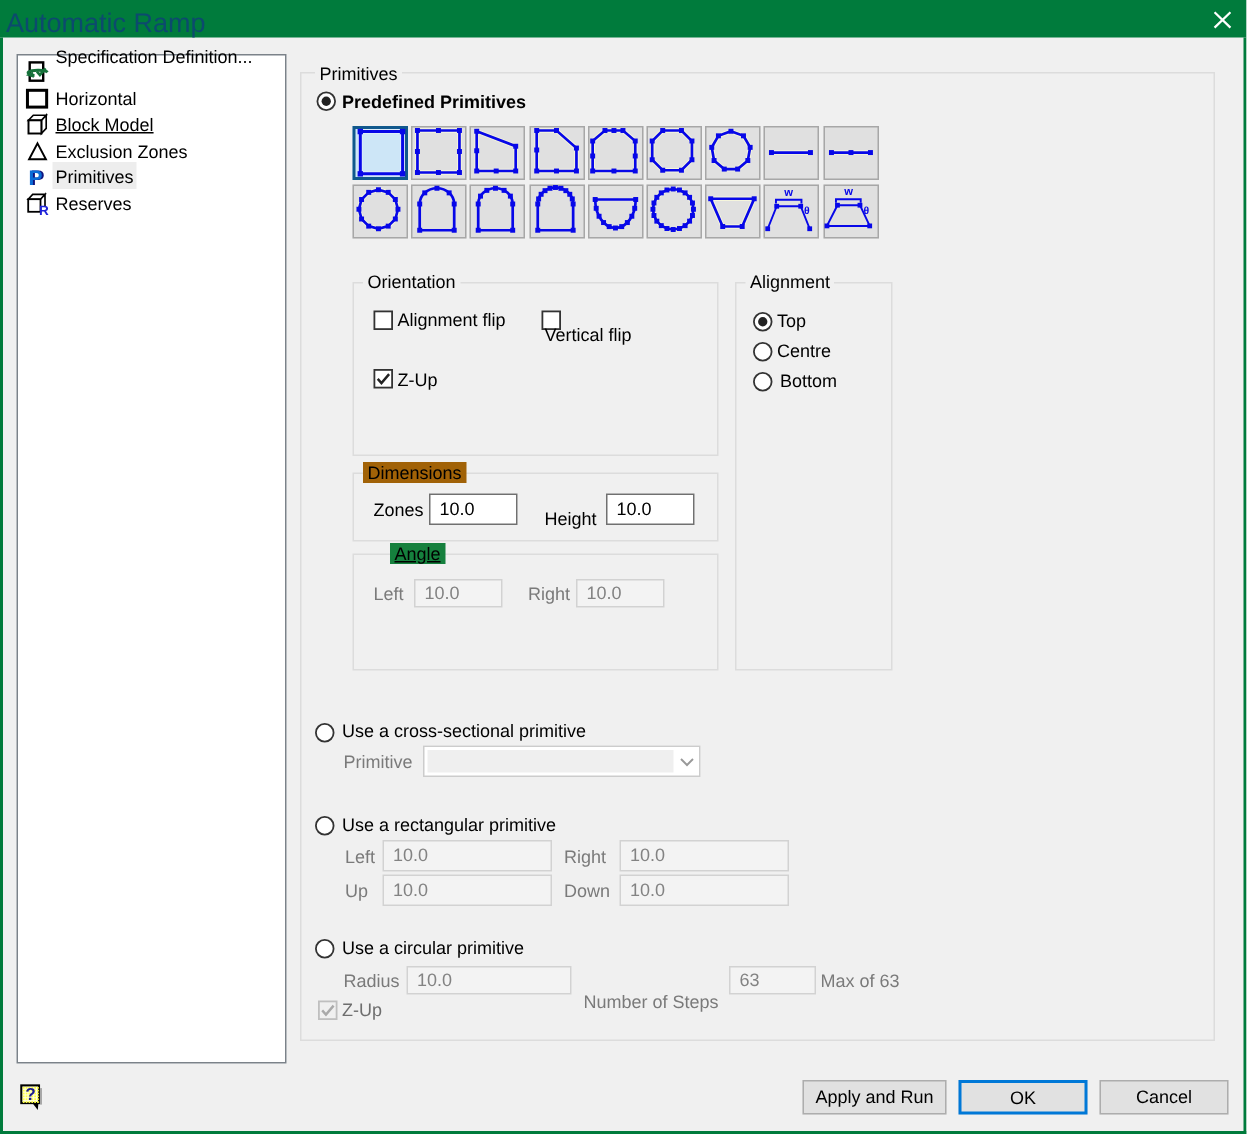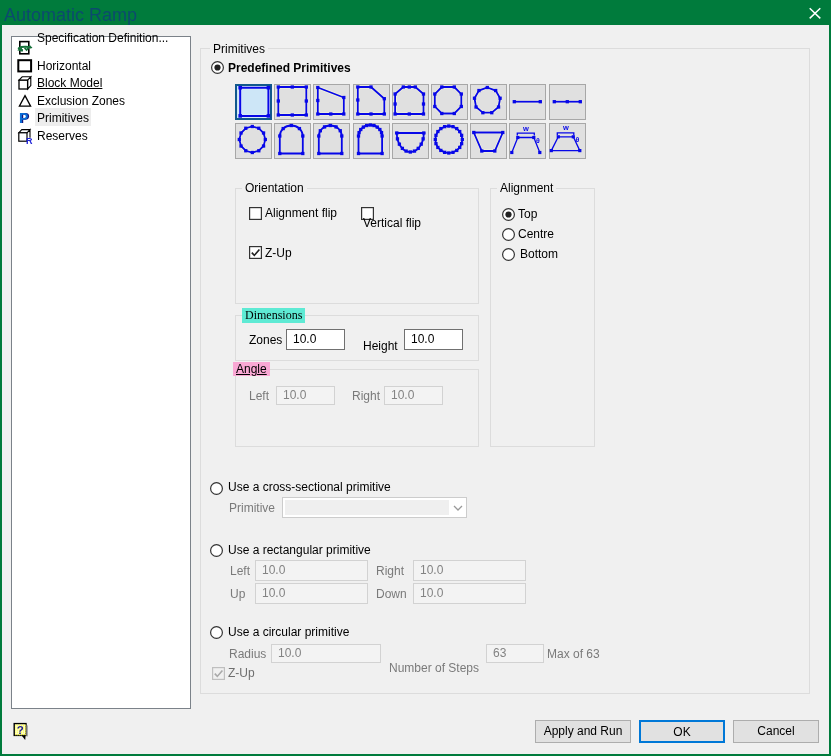--- a/index.html
+++ b/index.html
@@ -355,28 +355,28 @@
 <svg style="left:502px;top:228px" width="13" height="13" viewBox="0 0 13 13">
     <circle cx="6.5" cy="6.5" r="5.9" fill="#fff" stroke="#333" stroke-width="1.2"></circle>
   </svg>
 <label class="t" style="left:518px; top:227px;">Centre</label>
 <svg style="left:502px;top:248px" width="13" height="13" viewBox="0 0 13 13">
     <circle cx="6.5" cy="6.5" r="5.9" fill="#fff" stroke="#333" stroke-width="1.2"></circle>
   </svg>
 <label class="t" style="left:520px; top:247px;">Bottom</label>
 
 <div class="abs groupbox" style="left:235px; top:315px; width:244px; height:46px;"></div>
-<label class="t" style="left:242px; top:308px; background:#5eead4; padding:0 3px;font-family:Liberation Serif, serif;">Dimensions</label>
+<label class="t" style="left:242px; top:308px; background:#a16207; padding:0 3px;">Dimensions</label>
 <label class="t" style="left:249px; top:333px;">Zones</label>
 <div class="field" style="left:286px; top:329px; width:59px; height:21px;">10.0</div>
 <label class="t" style="left:363px; top:339px;">Height</label>
 <div class="field" style="left:404px; top:329px; width:59px; height:21px;">10.0</div>
 
 <div class="abs groupbox" style="left:235px; top:369px; width:244px; height:78px;"></div>
-<label class="t" style="left:233px; top:362px; background:#f9a8d4; padding:0 3px;text-decoration:underline;">Angle</label>
+<label class="t" style="left:260px; top:362px; background:#15803d; padding:0 3px;text-decoration:underline;">Angle</label>
 <label class="t gray" style="left:249px; top:389px;">Left</label>
 <div class="dfield" style="left:276px; top:386px; width:59px; height:19px;">10.0</div>
 <label class="t gray" style="left:352px; top:389px;">Right</label>
 <div class="dfield" style="left:384px; top:386px; width:59px; height:19px;">10.0</div>
 
 <svg style="left:210px;top:482px" width="13" height="13" viewBox="0 0 13 13">
     <circle cx="6.5" cy="6.5" r="5.9" fill="#fff" stroke="#333" stroke-width="1.2"></circle>
   </svg>
 <label class="t" style="left:228px; top:480px;">Use a cross-sectional primitive</label>
 <label class="t gray" style="left:229px; top:501px;">Primitive</label>

